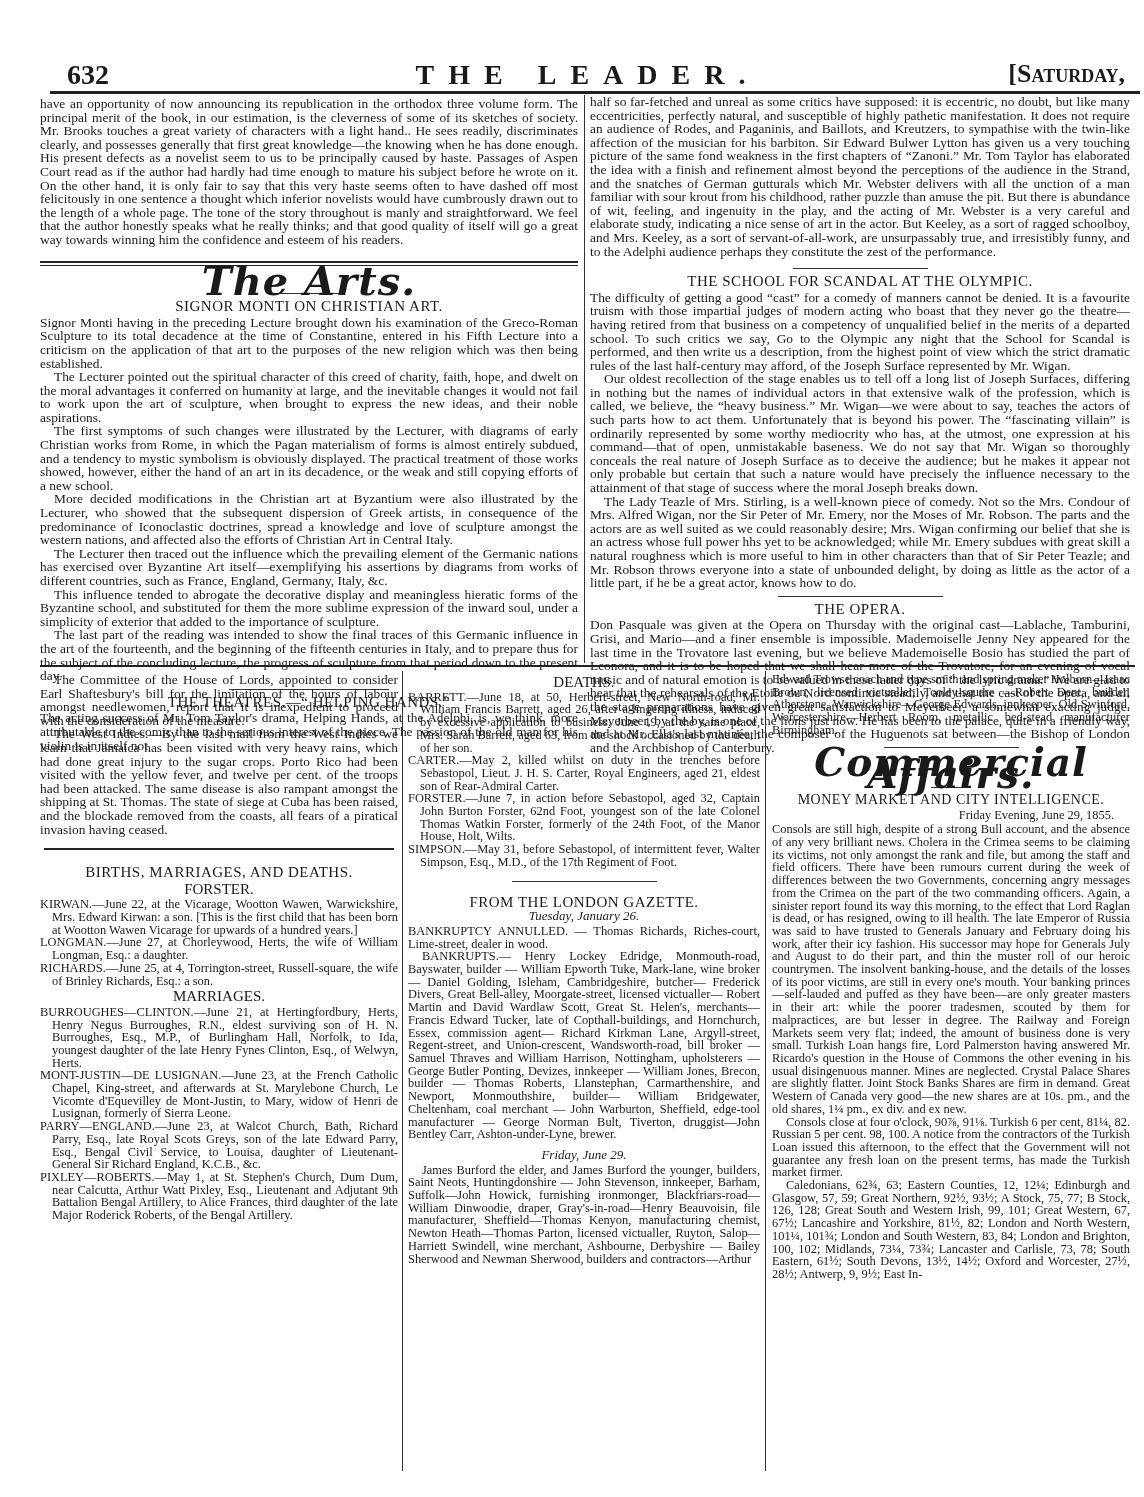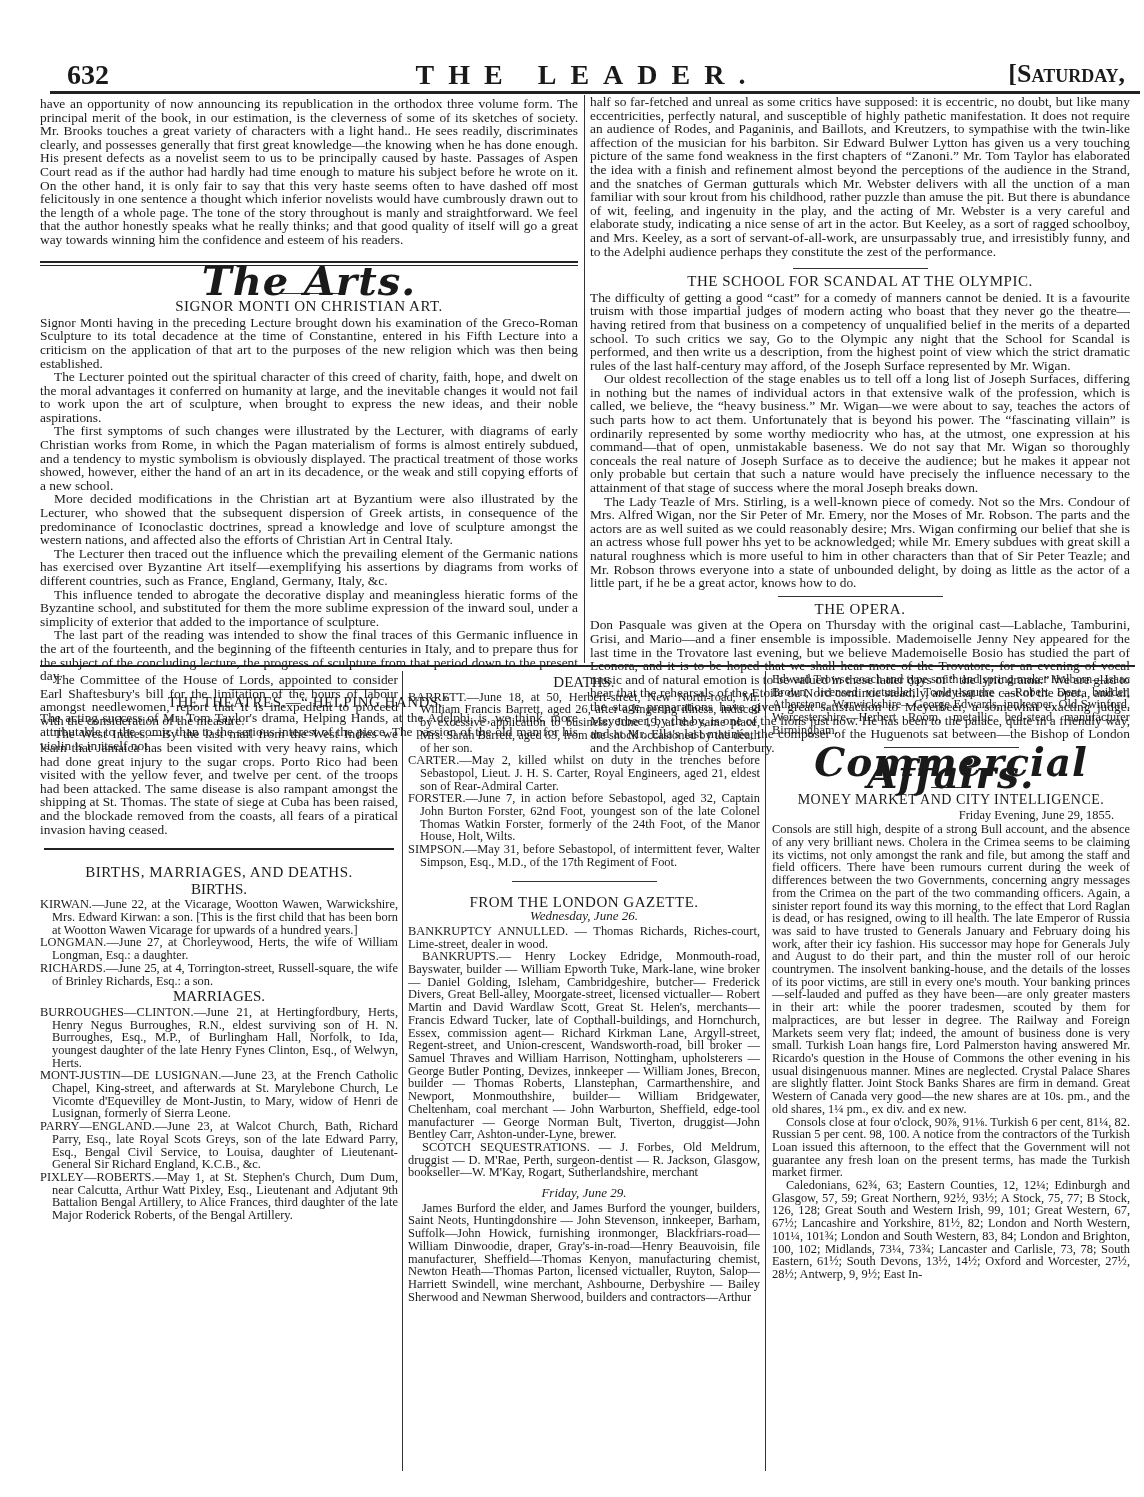--- a/index.html
+++ b/index.html
@@ -77,43 +77,42 @@
 
   <div class="vrule" style="left:402px; top:662px; height:800px;"></div>
   <div class="vrule" style="left:765px; top:662px; height:800px;"></div>
 
   <div class="col" style="left:40px; top:664px; width:358px;">
     <p>The Committee of the House of Lords, appointed to consider Earl Shaftesbury's bill for the limitation of the hours of labour amongst needlewomen, report that it is inexpedient to proceed with the consideration of the measure.</p>
     <p>The West Indies.—By the last mail from the West Indies we learn that Jamaica has been visited with very heavy rains, which had done great injury to the sugar crops. Porto Rico had been visited with the yellow fever, and twelve per cent. of the troops had been attacked. The same disease is also rampant amongst the shipping at St. Thomas. The state of siege at Cuba has been raised, and the blockade removed from the coasts, all fears of a piratical invasion having ceased.</p>
     <div style="height:12px;"></div>
     <div style="height:2px; background:#222; margin:0 4px 16px 4px;"></div>
     <div class="head">BIRTHS, MARRIAGES, AND DEATHS.</div>
-    <div class="sub-center">BIRTHS.</div>
+    <div class="sub-center">FORSTER.</div>
     <p class="entry">KIRWAN.—June 22, at the Vicarage, Wootton Wawen, Warwickshire, Mrs. Edward Kirwan: a son. [This is the first child that has been born at Wootton Wawen Vicarage for upwards of a hundred years.]</p>
     <p class="entry">LONGMAN.—June 27, at Chorleywood, Herts, the wife of William Longman, Esq.: a daughter.</p>
     <p class="entry">RICHARDS.—June 25, at 4, Torrington-street, Russell-square, the wife of Brinley Richards, Esq.: a son.</p>
     <div class="sub-center" style="">MARRIAGES.</div>
     <p class="entry">BURROUGHES—CLINTON.—June 21, at Hertingfordbury, Herts, Henry Negus Burroughes, R.N., eldest surviving son of H. N. Burroughes, Esq., M.P., of Burlingham Hall, Norfolk, to Ida, youngest daughter of the late Henry Fynes Clinton, Esq., of Welwyn, Herts.</p>
     <p class="entry">MONT-JUSTIN—DE LUSIGNAN.—June 23, at the French Catholic Chapel, King-street, and afterwards at St. Marylebone Church, Le Vicomte d'Equevilley de Mont-Justin, to Mary, widow of Henri de Lusignan, formerly of Sierra Leone.</p>
     <p class="entry">PARRY—ENGLAND.—June 23, at Walcot Church, Bath, Richard Parry, Esq., late Royal Scots Greys, son of the late Edward Parry, Esq., Bengal Civil Service, to Louisa, daughter of Lieutenant-General Sir Richard England, K.C.B., &amp;c.</p>
     <p class="entry">PIXLEY—ROBERTS.—May 1, at St. Stephen's Church, Dum Dum, near Calcutta, Arthur Watt Pixley, Esq., Lieutenant and Adjutant 9th Battalion Bengal Artillery, to Alice Frances, third daughter of the late Major Roderick Roberts, of the Bengal Artillery.</p>
   </div>
 
   <div class="col small" style="left:408px; top:664px; width:352px;">
     <div class="sub-center">DEATHS.</div>
     <p class="entry">BARRETT.—June 18, at 50, Herbert-street, New North-road, Mr. William Francis Barrett, aged 26, after a lingering illness, induced by excessive application to business. June 19, at the same place, Mrs. Sarah Barrett, aged 63, from the shock occasioned by the death of her son.</p>
     <p class="entry">CARTER.—May 2, killed whilst on duty in the trenches before Sebastopol, Lieut. J. H. S. Carter, Royal Engineers, aged 21, eldest son of Rear-Admiral Carter.</p>
     <p class="entry">FORSTER.—June 7, in action before Sebastopol, aged 32, Captain John Burton Forster, 62nd Foot, youngest son of the late Colonel Thomas Watkin Forster, formerly of the 24th Foot, of the Manor House, Holt, Wilts.</p>
     <p class="entry">SIMPSON.—May 31, before Sebastopol, of intermittent fever, Walter Simpson, Esq., M.D., of the 17th Regiment of Foot.</p>
     <div class="shortrule" style="width:145px; margin-top:12px; margin-bottom:14px;"></div>
     <div class="head">FROM THE LONDON GAZETTE.</div>
-    <div class="subhead">Wednesday, June 26.</div>
+    <div class="subhead">Tuesday, January 26.</div>
     <p class="noindent small">BANKRUPTCY ANNULLED. — Thomas Richards, Riches-court, Lime-street, dealer in wood.</p>
     <p class="small">BANKRUPTS.— Henry Lockey Edridge, Monmouth-road, Bayswater, builder — William Epworth Tuke, Mark-lane, wine broker — Daniel Golding, Isleham, Cambridgeshire, butcher— Frederick Divers, Great Bell-alley, Moorgate-street, licensed victualler— Robert Martin and David Wardlaw Scott, Great St. Helen's, merchants— Francis Edward Tucker, late of Copthall-buildings, and Hornchurch, Essex, commission agent— Richard Kirkman Lane, Argyll-street, Regent-street, and Union-crescent, Wandsworth-road, bill broker — Samuel Thraves and William Harrison, Nottingham, upholsterers — George Butler Ponting, Devizes, innkeeper — William Jones, Brecon, builder — Thomas Roberts, Llanstephan, Carmarthenshire, and Newport, Monmouthshire, builder— William Bridgewater, Cheltenham, coal merchant — John Warburton, Sheffield, edge-tool manufacturer — George Norman Bult, Tiverton, druggist—John Bentley Carr, Ashton-under-Lyne, brewer.</p>
-    <p class="small">SCOTCH SEQUESTRATIONS. — J. Forbes, Old Meldrum, druggist — D. M'Rae, Perth, surgeon-dentist — R. Jackson, Glasgow, bookseller—W. M'Kay, Rogart, Sutherlandshire, merchant</p>
     <div class="subhead" style="margin-top:8px;">Friday, June 29.</div>
     <p class="small">James Burford the elder, and James Burford the younger, builders, Saint Neots, Huntingdonshire — John Stevenson, innkeeper, Barham, Suffolk—John Howick, furnishing ironmonger, Blackfriars-road—William Dinwoodie, draper, Gray's-in-road—Henry Beauvoisin, file manufacturer, Sheffield—Thomas Kenyon, manufacturing chemist, Newton Heath—Thomas Parton, licensed victualler, Ruyton, Salop—Harriett Swindell, wine merchant, Ashbourne, Derbyshire — Bailey Sherwood and Newman Sherwood, builders and contractors—Arthur</p>
   </div>
 
   <div class="col small" style="left:772px; top:664px; width:358px;">
     <p class="noindent small">Edward Trowse coach and type smith and spring maker Holborn—Isaac Brown, licensed victualler, Tooley-square —Robert Dent, builder, Atherstone, Warwickshire—George Edwards, innkeeper, Old Swinford, Worcestershire—Herbert Room, metallic bed-stead manufacturer Birmingham.</p>
     <div class="shortrule" style="width:135px; margin-top:10px;"></div>
     <div class="blackletter" style="font-size:39px;">Commercial Affairs.</div>
     <div class="shortrule" style="width:40px;"></div>
     <div class="head" style="font-size:14px;">MONEY MARKET AND CITY INTELLIGENCE.</div>

